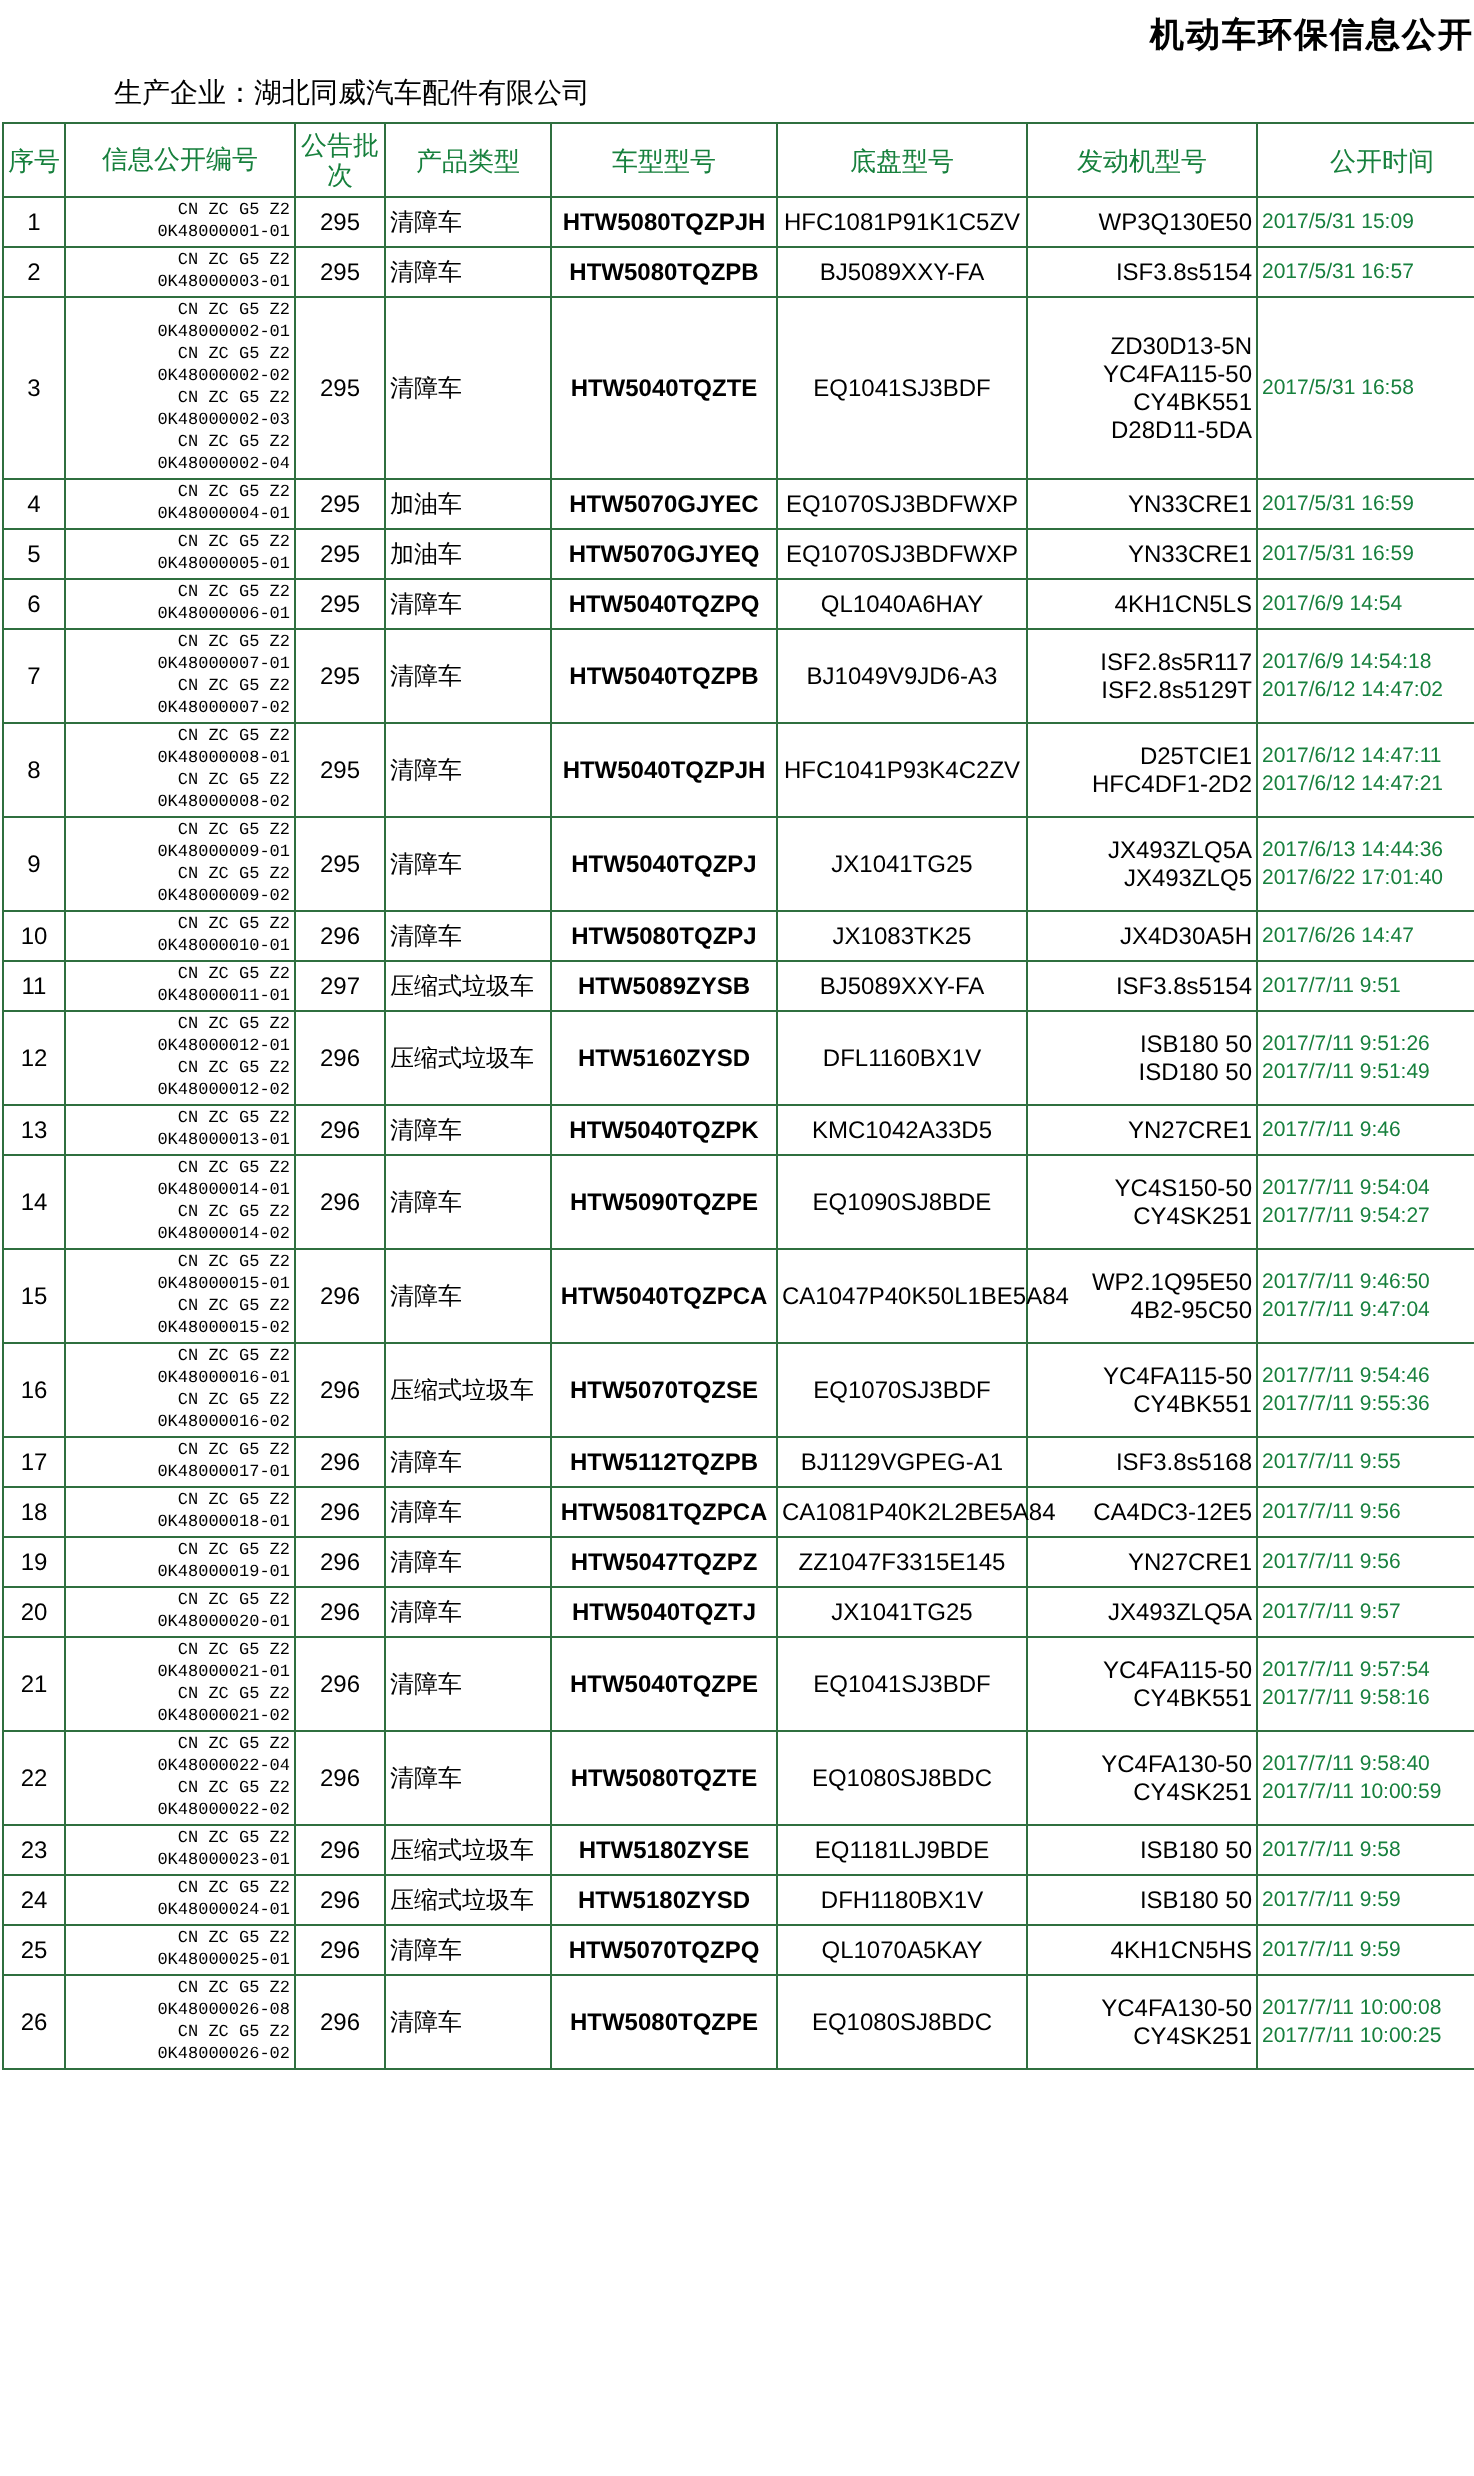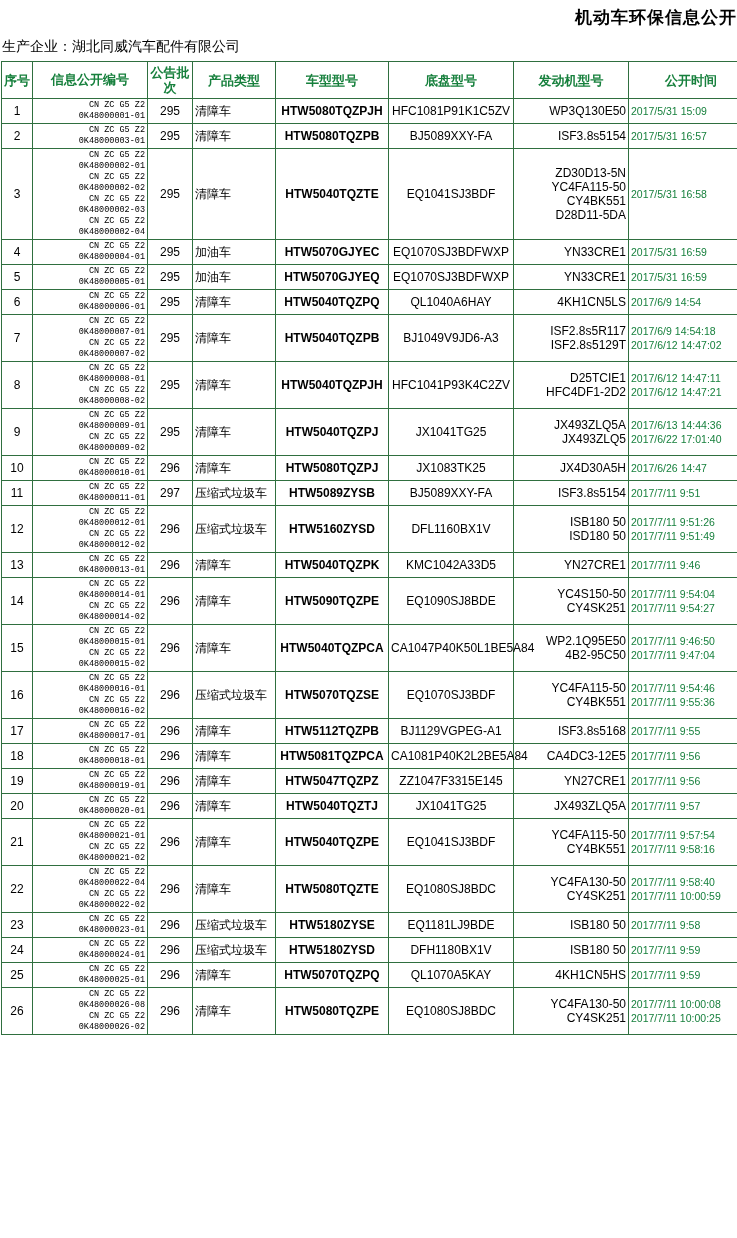--- a/index.html
+++ b/index.html
@@ -19,37 +19,38 @@
   }
   .doc-title {
     text-align: right;
     font-size: 17px;
     font-weight: bold;
     padding: 6px 0 7px 0;
     letter-spacing: 1px;
   }
   .company-line {
     font-size: 14px;
-    padding: 2px 0 5px 2px;
+    padding: 2px 0 5px 12px;
+    margin-left: 45px;
   }
   table.main {
     border-collapse: collapse;
     width: 735px;
     margin-left: 1px;
     table-layout: fixed;
   }
   table.main th, table.main td {
     border: 1px solid #2f6f3f;
     vertical-align: middle;
     padding: 1px 2px;
   }
   table.main thead th {
     color: #17803d;
     font-size: 13px;
-    font-weight: bold;
+    font-weight: normal;
     text-align: center;
     height: 34px;
     line-height: 15px;
   }
   .c-idx   { width: 26px;  text-align: center; font-size: 12px; }
   .c-code  { width: 110px; text-align: right;   font-size: 8.5px; line-height: 11px; font-family: "Liberation Mono","DejaVu Sans Mono",monospace; letter-spacing: 0px;}
   .c-batch { width: 40px;  text-align: center; font-size: 12px; }
   .c-type  { width: 78px;  text-align: left; font-size: 12px; line-height: 14px;}
   .c-model { width: 108px; text-align: center; font-size: 12px; font-weight: bold; }
   .c-chassis{width: 120px; text-align: center;   font-size: 12px; padding-left: 5px; line-height: 14px;}

